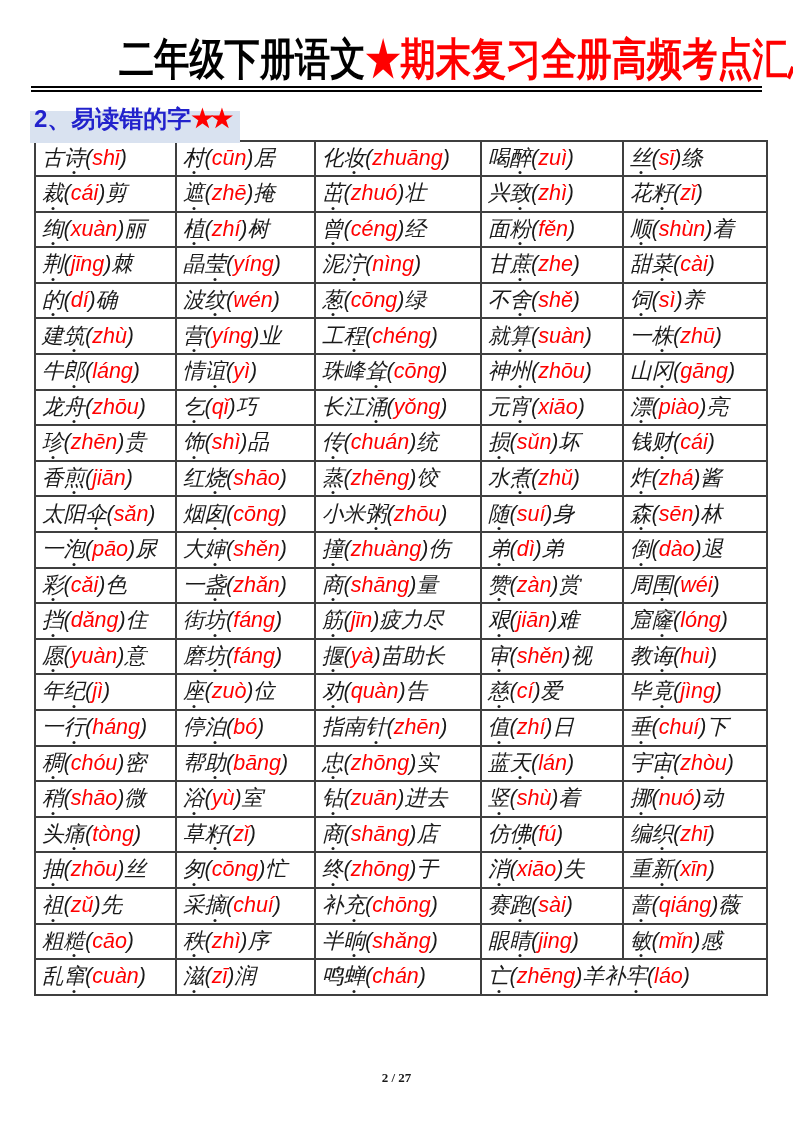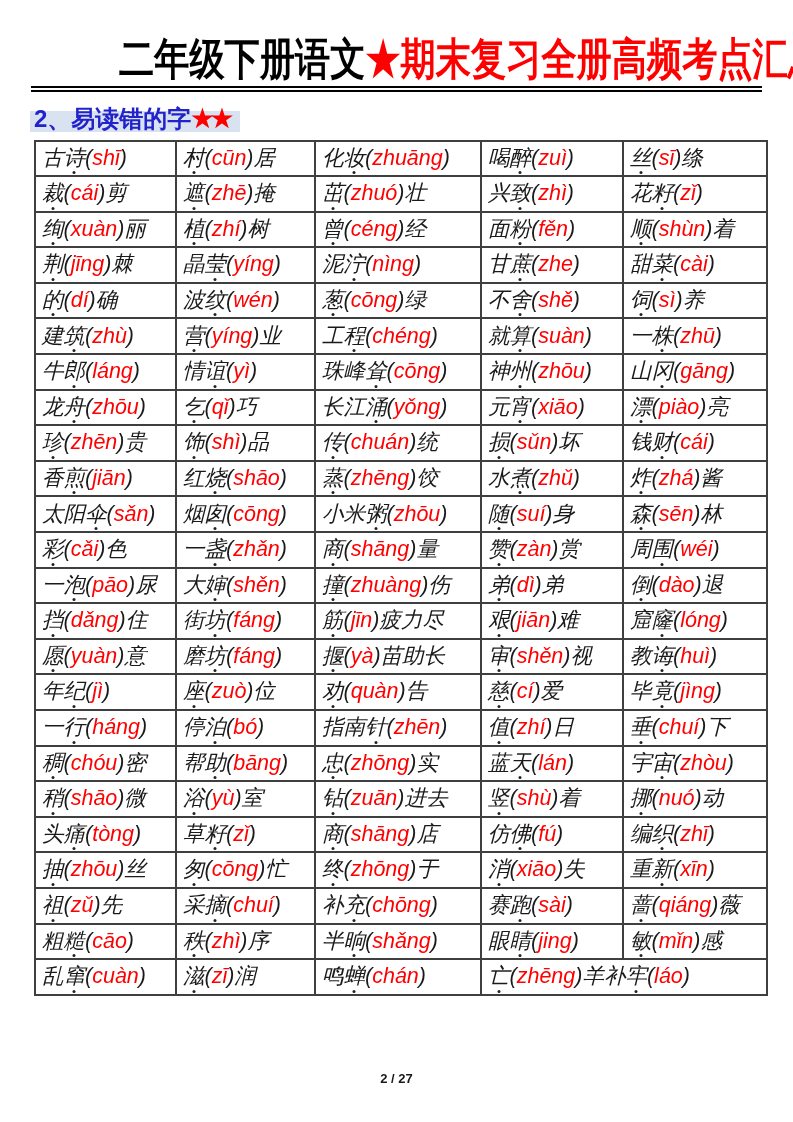--- a/index.html
+++ b/index.html
@@ -27,21 +27,21 @@
     font-size:44px;
     line-height:1.12;
     letter-spacing:0px;
     color:#000;
   }
   .t-red{color:var(--accent-red,#ff0000);}
   
   .subtitle{margin:11px 0 5px 30px;line-height:1.25;}
   .hl{
     background:var(--heading-highlight,#d9e2f0);
-    padding:2px 10px 2px 4px;
+    padding:2px 10px 13px 4px;
   }
   .sub-label{
     color:var(--heading-blue,#2222cc);
     font-weight:bold;
     font-size:24px;
   }
   .sub-stars{
     color:var(--accent-red,#ff0000);
     font-size:25px;
     letter-spacing:-3px;
@@ -77,20 +77,21 @@
     transform:translateX(-50%);
   }
   
   .footer{
     position:absolute;
     left:0;right:0;bottom:36px;
     text-align:center;
     font-weight:bold;
     font-size:13px;
     color:#1a1a1a;
+    font-family:Liberation Serif, serif;
   }
 </style>
 </head>
 <body>
 
 <div class="page" style="--accent-red: #ff0000; --heading-blue: #2222cc; --heading-highlight: #d9e2f0; --grid-line: #3f3f3f; --text: #1a1a1a;">
 
   <div class="titlebar">
     <div class="title-scale">
       <span class="t-black">二年级下册语文</span><span class="t-red">★期末复习全册高频考点汇总</span>
@@ -181,34 +182,34 @@
           <td><span class="k">炸</span>(<span class="py">zhá</span>)酱</td>
         </tr>
         <tr>
           <td>太阳<span class="k">伞</span>(<span class="py">sǎn</span>)</td>
           <td>烟<span class="k">囱</span>(<span class="py">cōng</span>)</td>
           <td>小米<span class="k">粥</span>(<span class="py">zhōu</span>)</td>
           <td><span class="k">随</span>(<span class="py">suí</span>)身</td>
           <td><span class="k">森</span>(<span class="py">sēn</span>)林</td>
         </tr>
         <tr>
+          <td>一<span class="k">泡</span>(<span class="py">pāo</span>)尿</td>
+          <td>大<span class="k">婶</span>(<span class="py">shěn</span>)</td>
+          <td><span class="k">撞</span>(<span class="py">zhuàng</span>)伤</td>
+          <td><span class="k">弟</span>(<span class="py">dì</span>)弟</td>
+          <td><span class="k">倒</span>(<span class="py">dào</span>)退</td>
+        </tr>
+        <tr>
           <td><span class="k">彩</span>(<span class="py">cǎi</span>)色</td>
           <td>一<span class="k">盏</span>(<span class="py">zhǎn</span>)</td>
           <td><span class="k">商</span>(<span class="py">shāng</span>)量</td>
           <td><span class="k">赞</span>(<span class="py">zàn</span>)赏</td>
           <td>周<span class="k">围</span>(<span class="py">wéi</span>)</td>
         </tr>
         <tr>
-          <td>一<span class="k">泡</span>(<span class="py">pāo</span>)尿</td>
-          <td>大<span class="k">婶</span>(<span class="py">shěn</span>)</td>
-          <td><span class="k">撞</span>(<span class="py">zhuàng</span>)伤</td>
-          <td><span class="k">弟</span>(<span class="py">dì</span>)弟</td>
-          <td><span class="k">倒</span>(<span class="py">dào</span>)退</td>
-        </tr>
-        <tr>
           <td><span class="k">挡</span>(<span class="py">dǎng</span>)住</td>
           <td>街<span class="k">坊</span>(<span class="py">fáng</span>)</td>
           <td><span class="k">筋</span>(<span class="py">jīn</span>)疲力尽</td>
           <td><span class="k">艰</span>(<span class="py">jiān</span>)难</td>
           <td>窟<span class="k">窿</span>(<span class="py">lóng</span>)</td>
         </tr>
         <tr>
           <td><span class="k">愿</span>(<span class="py">yuàn</span>)意</td>
           <td>磨<span class="k">坊</span>(<span class="py">fáng</span>)</td>
           <td><span class="k">揠</span>(<span class="py">yà</span>)苗助长</td>

